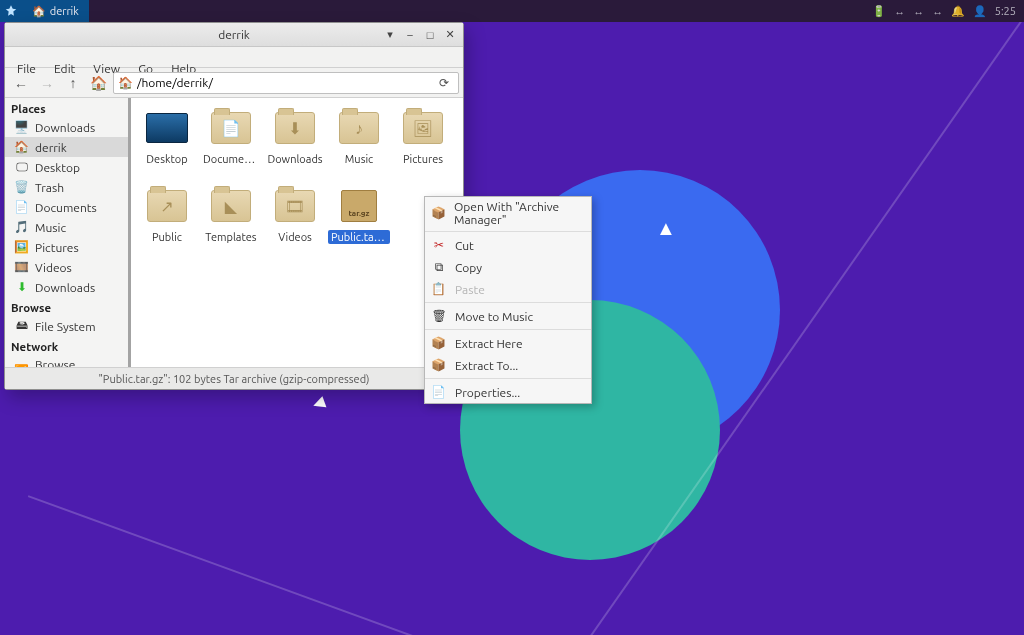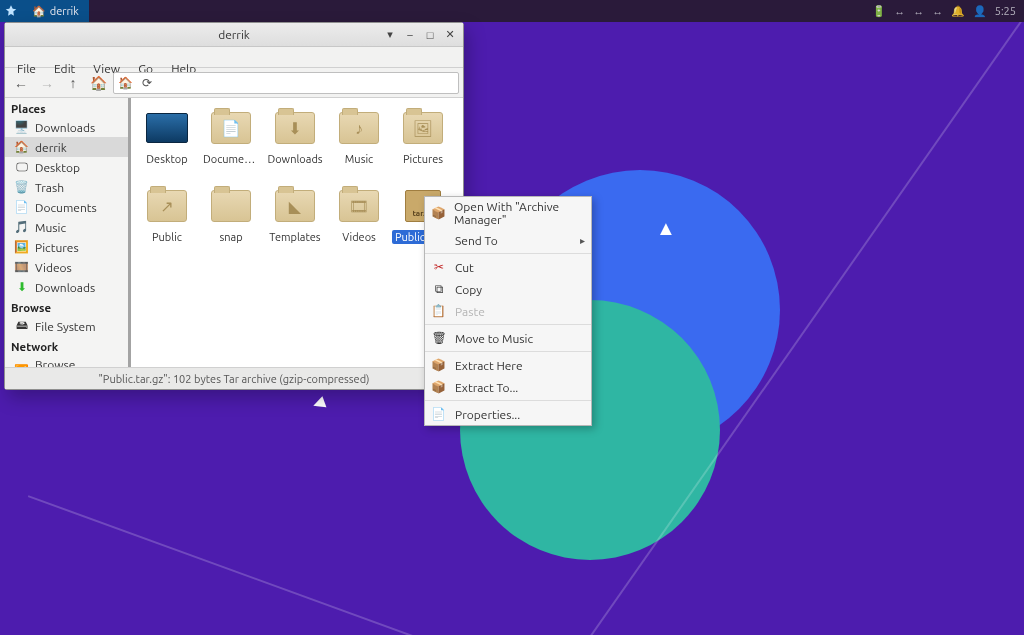--- a/index.html
+++ b/index.html
@@ -176,20 +176,21 @@
       <span>Go</span>
       <span>Help</span>
     </div>
   <div class="toolbar">
     <div class="tbtn">←</div>
     <div class="tbtn" style="opacity:.4">→</div>
     <div class="tbtn">↑</div>
     <div class="tbtn">🏠</div>
     <div class="path">
       <span>🏠</span>
+      <input value="/home/derrik/" style="">
       <span class="refresh">⟳</span>
     </div>
   </div>
   <div class="body">
     <div class="sidebar">
       <div class="heading">Places</div>
       <div id="sb-places">
           <div class="item">
             <span class="ico">🖥️</span>
             <span>Downloads</span>
@@ -285,28 +286,20 @@
           <div class="gly">
             <div class="folder">
               <div class="mark">↗</div>
             </div>
           </div>
           <div class="lbl">Public</div>
         </div>
         <div class="fileicon">
           <div class="gly">
             <div class="folder">
-              <div class="mark"></div>
-            </div>
-          </div>
-          <div class="lbl">snap</div>
-        </div>
-        <div class="fileicon">
-          <div class="gly">
-            <div class="folder">
               <div class="mark">◣</div>
             </div>
           </div>
           <div class="lbl">Templates</div>
         </div>
         <div class="fileicon">
           <div class="gly">
             <div class="folder">
               <div class="mark">🎞</div>
             </div>
@@ -323,24 +316,20 @@
   </div>
   <div class="statusbar">
     <span>"Public.tar.gz": 102 bytes Tar archive (gzip-compressed)</span>
   </div>
 </div>
 
 <div class="ctxmenu" id="ctxmenu">
     <div class="ci">
       <span class="cico">📦</span>
       <span>Open With "Archive Manager"</span>
-    </div>
-    <div class="ci sub">
-      <span class="cico"></span>
-      <span>Send To</span>
     </div>
     <div class="sep"></div>
     <div class="ci">
       <span class="cico" style="color: rgb(192, 32, 32);">✂</span>
       <span>Cut</span>
     </div>
     <div class="ci">
       <span class="cico">⧉</span>
       <span>Copy</span>
     </div>

